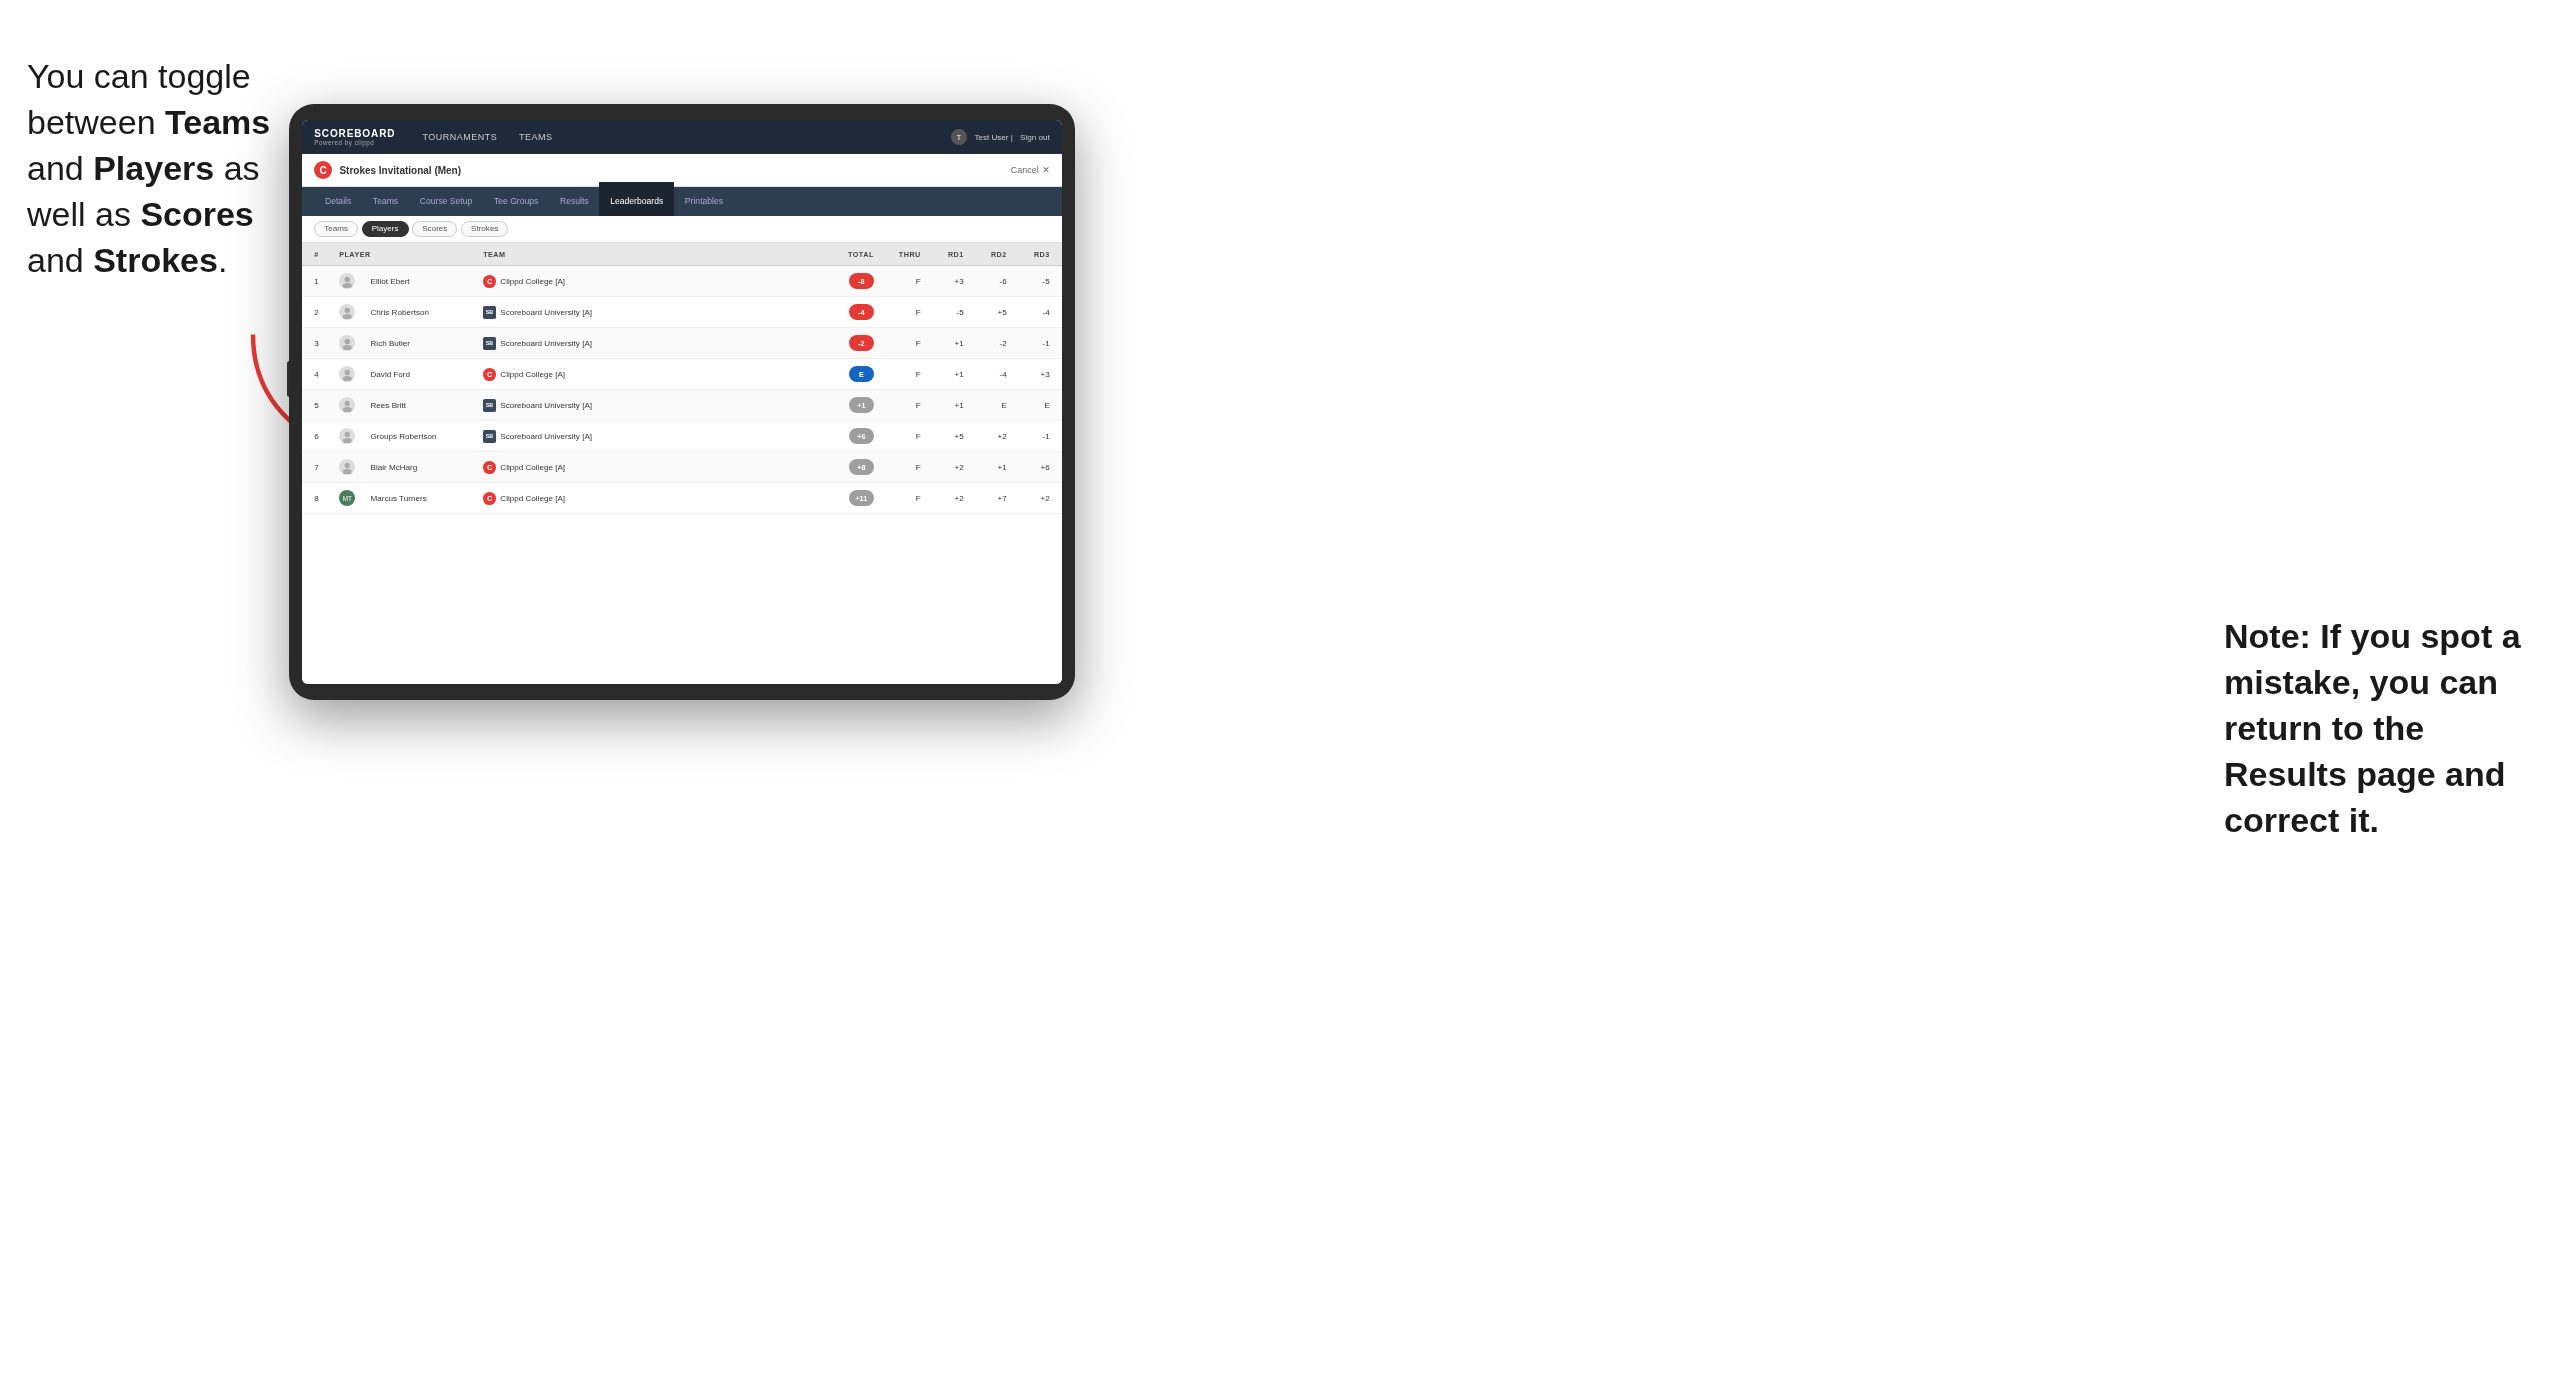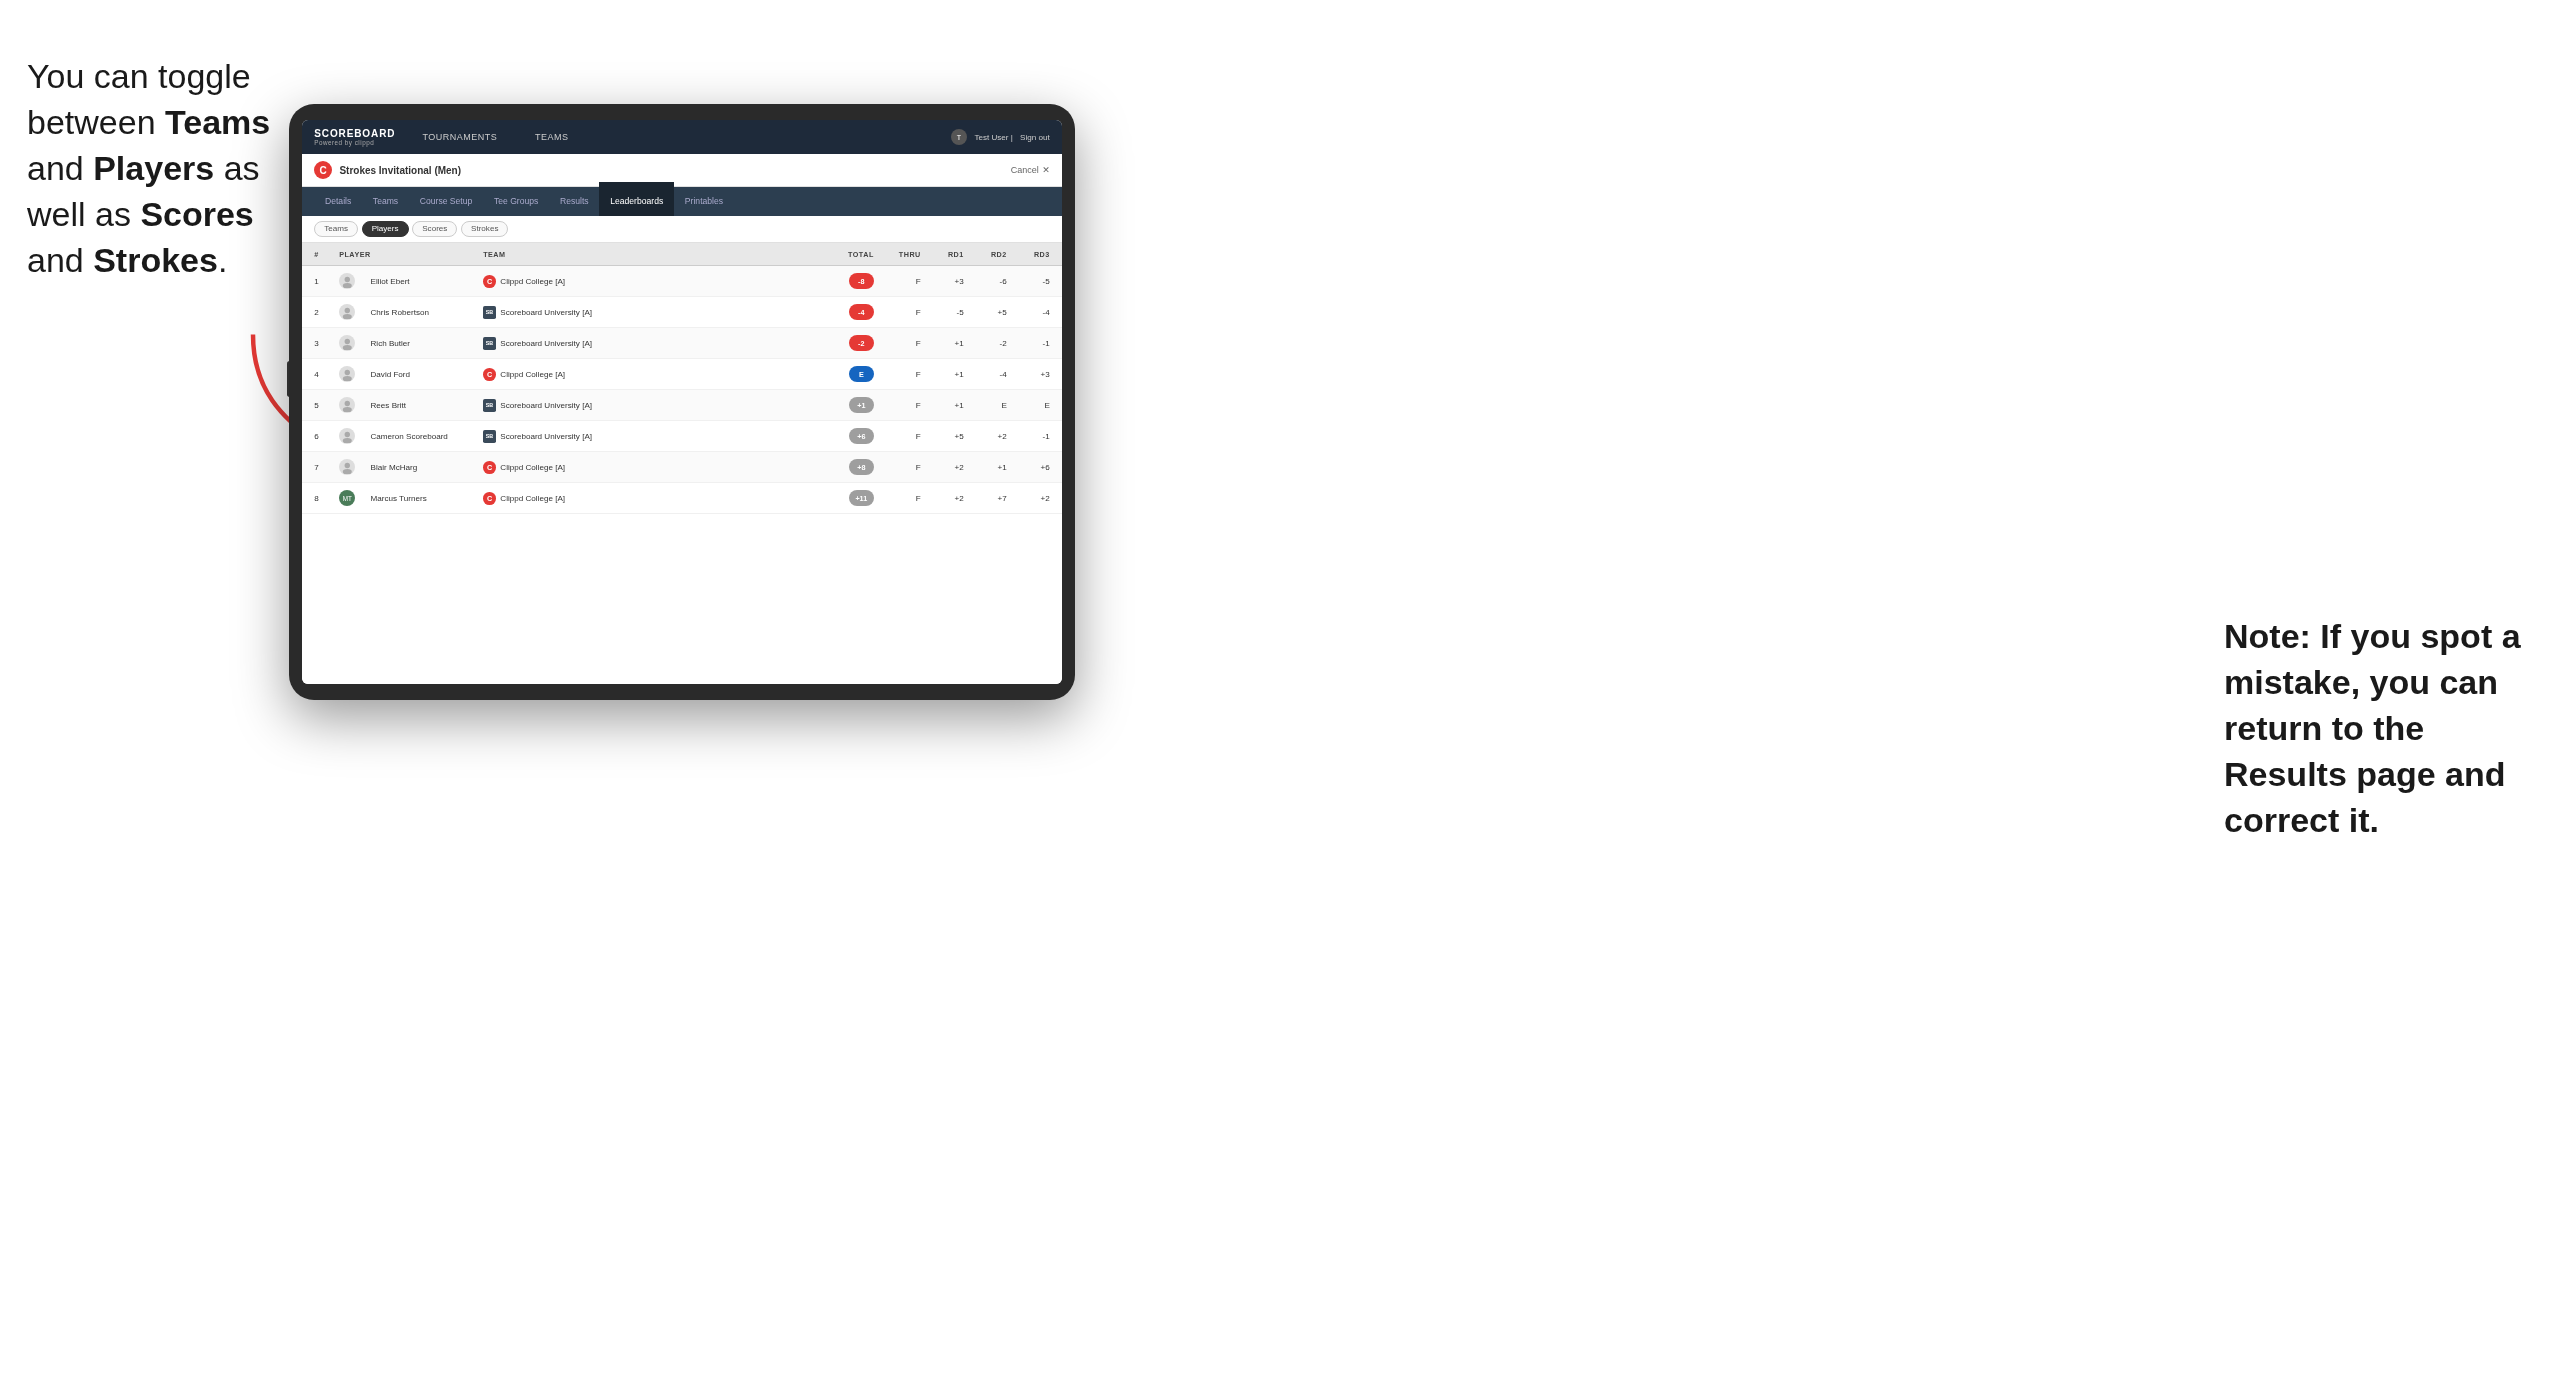--- a/index.html
+++ b/index.html
@@ -82,21 +82,21 @@
       text-transform: uppercase;
     }
     .scoreboard-logo .logo-sub {
       font-size: 6.3px;
       color: #aaaaaa;
       letter-spacing: 0.5px;
     }
 
     .header-nav {
       display: flex;
-      gap: 16px;
+      gap: 0;
       flex: 1;
     }
     .header-nav-item {
       font-size: 9px;
       color: #cccccc;
       padding: 0 10.8px;
       height: 34px;
       display: flex;
       align-items: center;
       cursor: pointer;
@@ -563,21 +563,21 @@
 
       <div class="table-row">
         <span class="td">6</span>
         <div class="player-cell td">
           <div class="player-avatar">
             <svg viewBox="0 0 14 14" xmlns="http://www.w3.org/2000/svg">
                 <circle cx="7" cy="5" r="3" fill="#aaa"></circle>
                 <ellipse cx="7" cy="12" rx="5" ry="3" fill="#aaa"></ellipse>
               </svg>
           </div>
-          <span>Cameron Scoreboard</span>
+          <span>Groups Robertson</span>
         </div>
         <div class="team-cell td">
           <div class="team-logo-sb">SB</div>
           <span>Scoreboard University [A]</span>
         </div>
         <span class="td"></span>
         <div class="td right" style="display:flex;align-items:center;justify-content:flex-end;">
           <span class="score-badge score-gray">+6</span>
         </div>
         <span class="td right">F</span>

